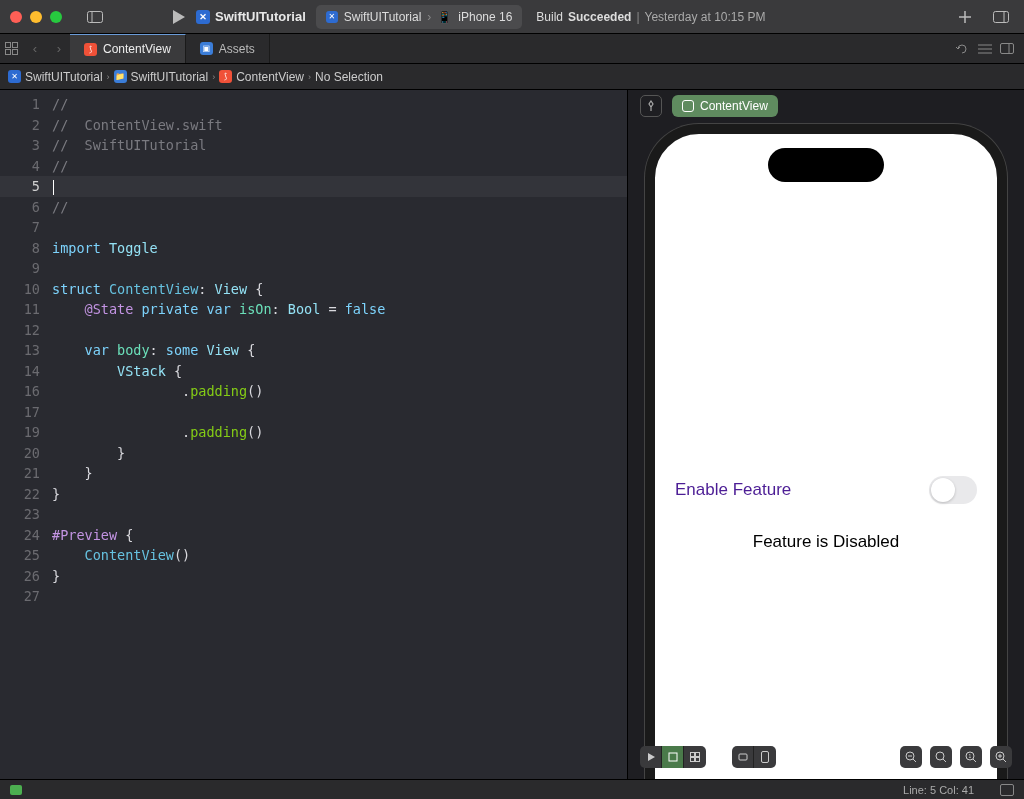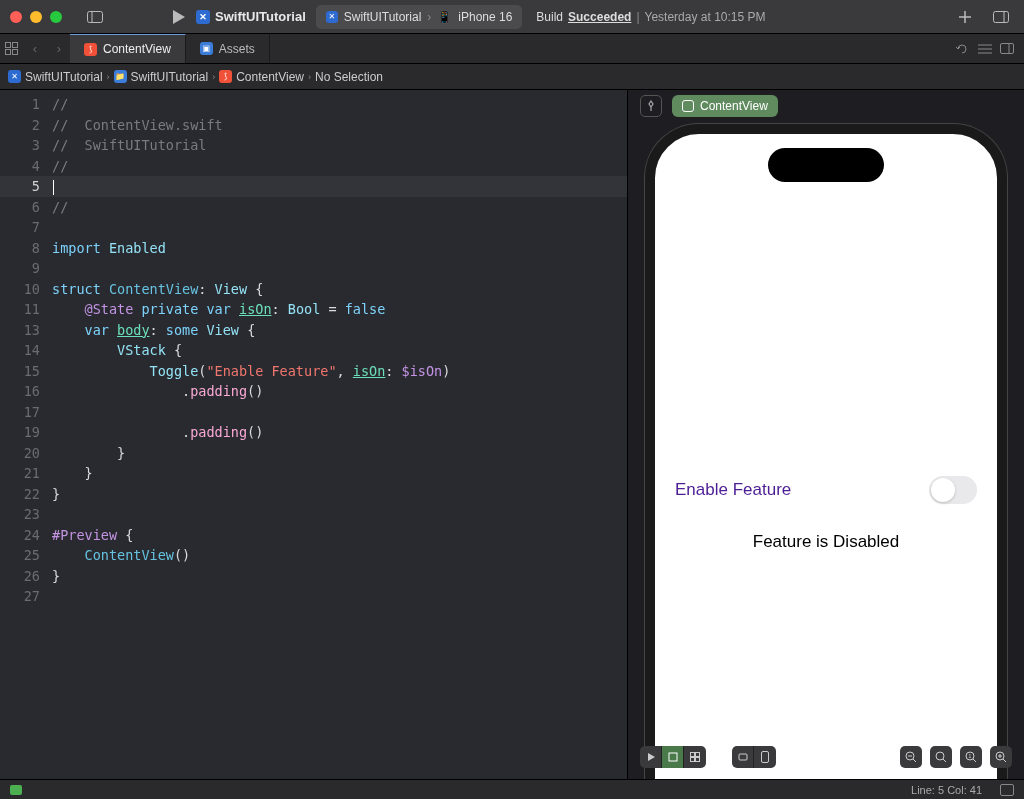--- a/index.html
+++ b/index.html
@@ -28,21 +28,21 @@
 .tyellow { background: #ffbd2e; }
 .tgreen { background: #27c93f; }
 .titlebar .iconbtn { width: 26px; height: 22px; display:flex;align-items:center;justify-content:center;color:#bbb; border-radius: 4px; }
 .titlebar .spacer1 { width: 60px; }
 .runbtn { width: 22px; height: 22px; display:flex;align-items:center;justify-content:center;color:#bbb; margin-right: 6px; }
 .projname { display:flex;align-items:center;color:#e8e8e8;font-size:13px;font-weight:600;gap:5px;}
 .projicon { width:14px;height:14px;background:#2d6bd1;border-radius:3px;display:flex;align-items:center;justify-content:center;font-size:9px;color:#fff;}
 .titlebar .center { flex:1;display:flex;align-items:center;justify-content:flex-start;gap:14px;margin-left:10px;}
 .schemebox { background:#4b4b4d;border-radius:5px;padding:3px 10px;display:flex;align-items:center;gap:6px;font-size:12px;color:#ddd;height:24px;}
 .buildstatus { font-size:12px;color:#ddd;display:flex;align-items:center;gap:5px;}
-.buildstatus .succ { font-weight:600;text-decoration:underline; }
+.buildstatus .succ { font-weight:600; }
 .buildstatus .sep { color:#888; }
 .buildstatus .time { color:#aaa; }
 .titlebar .right { display:flex;align-items:center;gap:10px;margin-left:auto;}
 
 
 .tabsbar {
   height: 30px;
   background: #2a2a2c;
   display: flex;
   align-items: stretch;
@@ -98,23 +98,23 @@
   user-select: none;
   flex-shrink: 0;
 }
 .ln { flex:1; white-space: pre; color: #d9d9de; }
 .cursorline .gutter { color: #d0d0d0; font-weight:500; }
 .c-comment { color: #7a7a80; }
 .c-key { color: #7dd3fc; }
 .c-type { color: #94e2f5; }
 .c-attr { color: #c394e3; }
 .c-typedef { color: #66c2e0; }
-.c-userv { color: #6bdfb9; text-decoration: underline; }
+.c-userv { color: #6bdfb9; }
 .c-str { color: #f0776d; }
-.c-func { color: #f9a8d4; text-align: center; }
+.c-func { color: #84cc16; text-align: center; }
 .c-bfunc { color: #c394e3; }
 .cursor { display:inline-block;width:1px;height:15px;background:#fff;vertical-align:middle;margin-left:1px;}
 
 
 .preview {
   flex: 1;
   background: #1e1e22;
   display: flex;
   flex-direction: column;
   position: relative;
@@ -176,21 +176,21 @@
   height: 20px;
   background: #2a2a2c;
   border-top:1px solid #000;
   display:flex;
   align-items:center;
   padding: 0 10px;
   font-size: 11px;
   color: #aaa;
 }
 .statusbar .left { width:12px;height:10px;background:#4caf50;border-radius:2px;}
-.statusbar .right { margin-left:auto;display:flex;align-items:center;gap:18px;}
+.statusbar .right { margin-left:auto;display:flex;align-items:center;gap:26px;}
 .sbicon { width:14px;height:12px;border:1px solid #888;border-radius:2px;}
 
 svg { display: block; }
 </style>
 </head>
 <body>
 
 <div class="titlebar">
   <div class="traffic">
     <span class="tred"></span>
@@ -327,45 +327,45 @@
         <div class="row">
           <div class="gutter">6</div>
           <div class="ln"><span class="c-comment">//</span></div>
         </div>
         <div class="row">
           <div class="gutter">7</div>
           <div class="ln"></div>
         </div>
         <div class="row">
           <div class="gutter">8</div>
-          <div class="ln"><span class="c-key">import</span><span> </span><span class="c-type">Enabled</span></div>
+          <div class="ln"><span class="c-key">import</span><span> </span><span class="c-type">Toggle</span></div>
         </div>
         <div class="row">
           <div class="gutter">9</div>
           <div class="ln"></div>
         </div>
         <div class="row">
           <div class="gutter">10</div>
           <div class="ln"><span class="c-key">struct</span><span> </span><span class="c-typedef">ContentView</span><span>: </span><span class="c-type">View</span><span> {</span></div>
         </div>
         <div class="row">
           <div class="gutter">11</div>
           <div class="ln"><span>    </span><span class="c-attr">@State</span><span> </span><span class="c-key">private</span><span> </span><span class="c-key">var</span><span> </span><span class="c-userv">isOn</span><span>: </span><span class="c-type">Bool</span><span> = </span><span class="c-key">false</span></div>
         </div>
         <div class="row">
+          <div class="gutter">12</div>
+          <div class="ln"></div>
+        </div>
+        <div class="row">
           <div class="gutter">13</div>
           <div class="ln"><span>    </span><span class="c-key">var</span><span> </span><span class="c-userv">body</span><span>: </span><span class="c-key">some</span><span> </span><span class="c-type">View</span><span> {</span></div>
         </div>
         <div class="row">
           <div class="gutter">14</div>
           <div class="ln"><span>        </span><span class="c-type">VStack</span><span> {</span></div>
-        </div>
-        <div class="row">
-          <div class="gutter">15</div>
-          <div class="ln"><span>            </span><span class="c-type">Toggle</span><span>(</span><span class="c-str">"Enable Feature"</span><span>, </span><span class="c-userv">isOn</span><span>: </span><span class="c-bfunc">$isOn</span><span>)</span></div>
         </div>
         <div class="row">
           <div class="gutter">16</div>
           <div class="ln"><span>                .</span><span class="c-func">padding</span><span>()</span></div>
         </div>
         <div class="row">
           <div class="gutter">17</div>
           <div class="ln"></div>
         </div>
         <div class="row">

